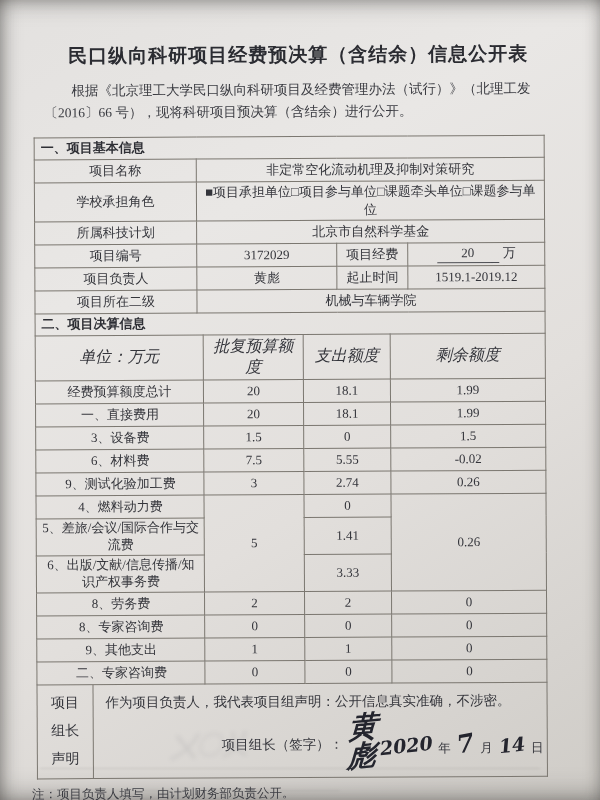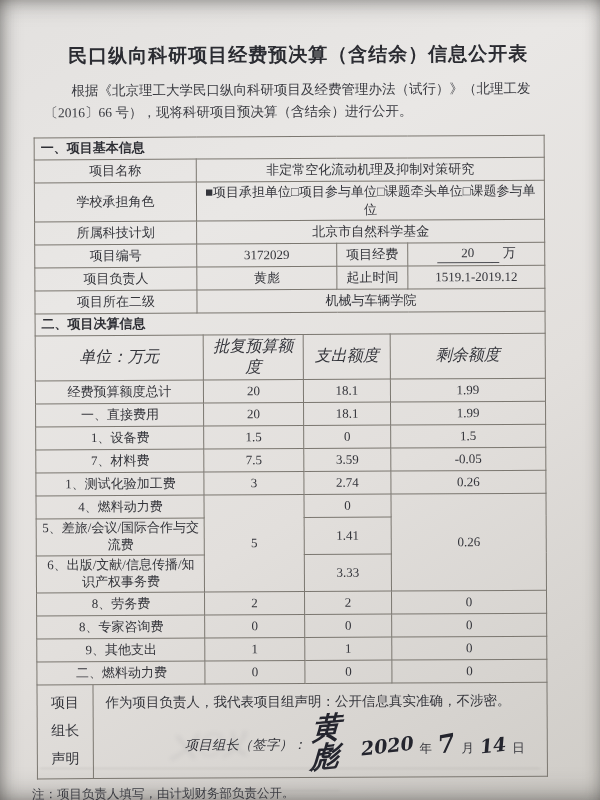--- a/index.html
+++ b/index.html
@@ -51,21 +51,21 @@
     display:inline-block;min-width:62px;text-align:center;
     border-bottom:1px solid #4c4d52;padding-bottom:1px;margin-right:4px;
   }
   
   td.dlab{font-size:14px;line-height:2.0;padding:4px 2px;margin-left:35px;}
   td.dbody{text-align:left !important;vertical-align:top;padding:9px 10px 6px 12px !important;}
   .stmt{font-size:13.5px;}
   .signrow{
     display:flex;align-items:center;margin-top:8px;
   }
-  .signlabel{margin-left:79px;font-size:13.5px;white-space:nowrap;font-style:italic;}
+  .signlabel{margin-left:116px;font-size:13.5px;white-space:nowrap;}
   .hw{font-style:italic;font-weight:bold;color:#24252e;
       font-family:"DejaVu Serif","Liberation Serif",serif;}
   .sig{
     display:inline-block;font-size:29px;letter-spacing:3px;line-height:1;
     transform:rotate(-5deg) skewX(-8deg);margin:-6px 0 0 4px;
   }
   .datewrap{display:flex;align-items:baseline;margin-left:auto;margin-right:6px;white-space:nowrap;}
   .dnum{font-size:19px;transform:rotate(-6deg);display:inline-block;}
   .dnum.month{font-size:25px;transform:rotate(-10deg);}
   .dsuf{font-size:12.5px;margin:0 6px;}
@@ -152,33 +152,33 @@
       <td>18.1</td>
       <td>1.99</td>
     </tr>
     <tr>
       <td class="left">一、直接费用</td>
       <td>20</td>
       <td>18.1</td>
       <td>1.99</td>
     </tr>
     <tr>
-      <td class="left">1、设备费</td>
+      <td class="left">3、设备费</td>
       <td>1.5</td>
       <td>0</td>
       <td>1.5</td>
     </tr>
     <tr>
-      <td class="left">7、材料费</td>
+      <td class="left">6、材料费</td>
       <td>7.5</td>
-      <td>3.59</td>
-      <td>-0.05</td>
-    </tr>
-    <tr>
-      <td class="left">1、测试化验加工费</td>
+      <td>5.55</td>
+      <td>-0.02</td>
+    </tr>
+    <tr>
+      <td class="left">9、测试化验加工费</td>
       <td>3</td>
       <td>2.74</td>
       <td>0.26</td>
     </tr>
     <tr>
       <td class="left">4、燃料动力费</td>
       <td rowspan="3">5</td>
       <td>0</td>
       <td rowspan="3">0.26</td>
     </tr>
@@ -202,21 +202,21 @@
       <td>0</td>
       <td>0</td>
     </tr>
     <tr>
       <td class="left">9、其他支出</td>
       <td>1</td>
       <td>1</td>
       <td>0</td>
     </tr>
     <tr>
-      <td class="left">二、燃料动力费</td>
+      <td class="left">二、专家咨询费</td>
       <td>0</td>
       <td>0</td>
       <td>0</td>
     </tr>
   </tbody>
     </table>
 
   <table class="grid">
     <colgroup>
         <col style="width:56px">

